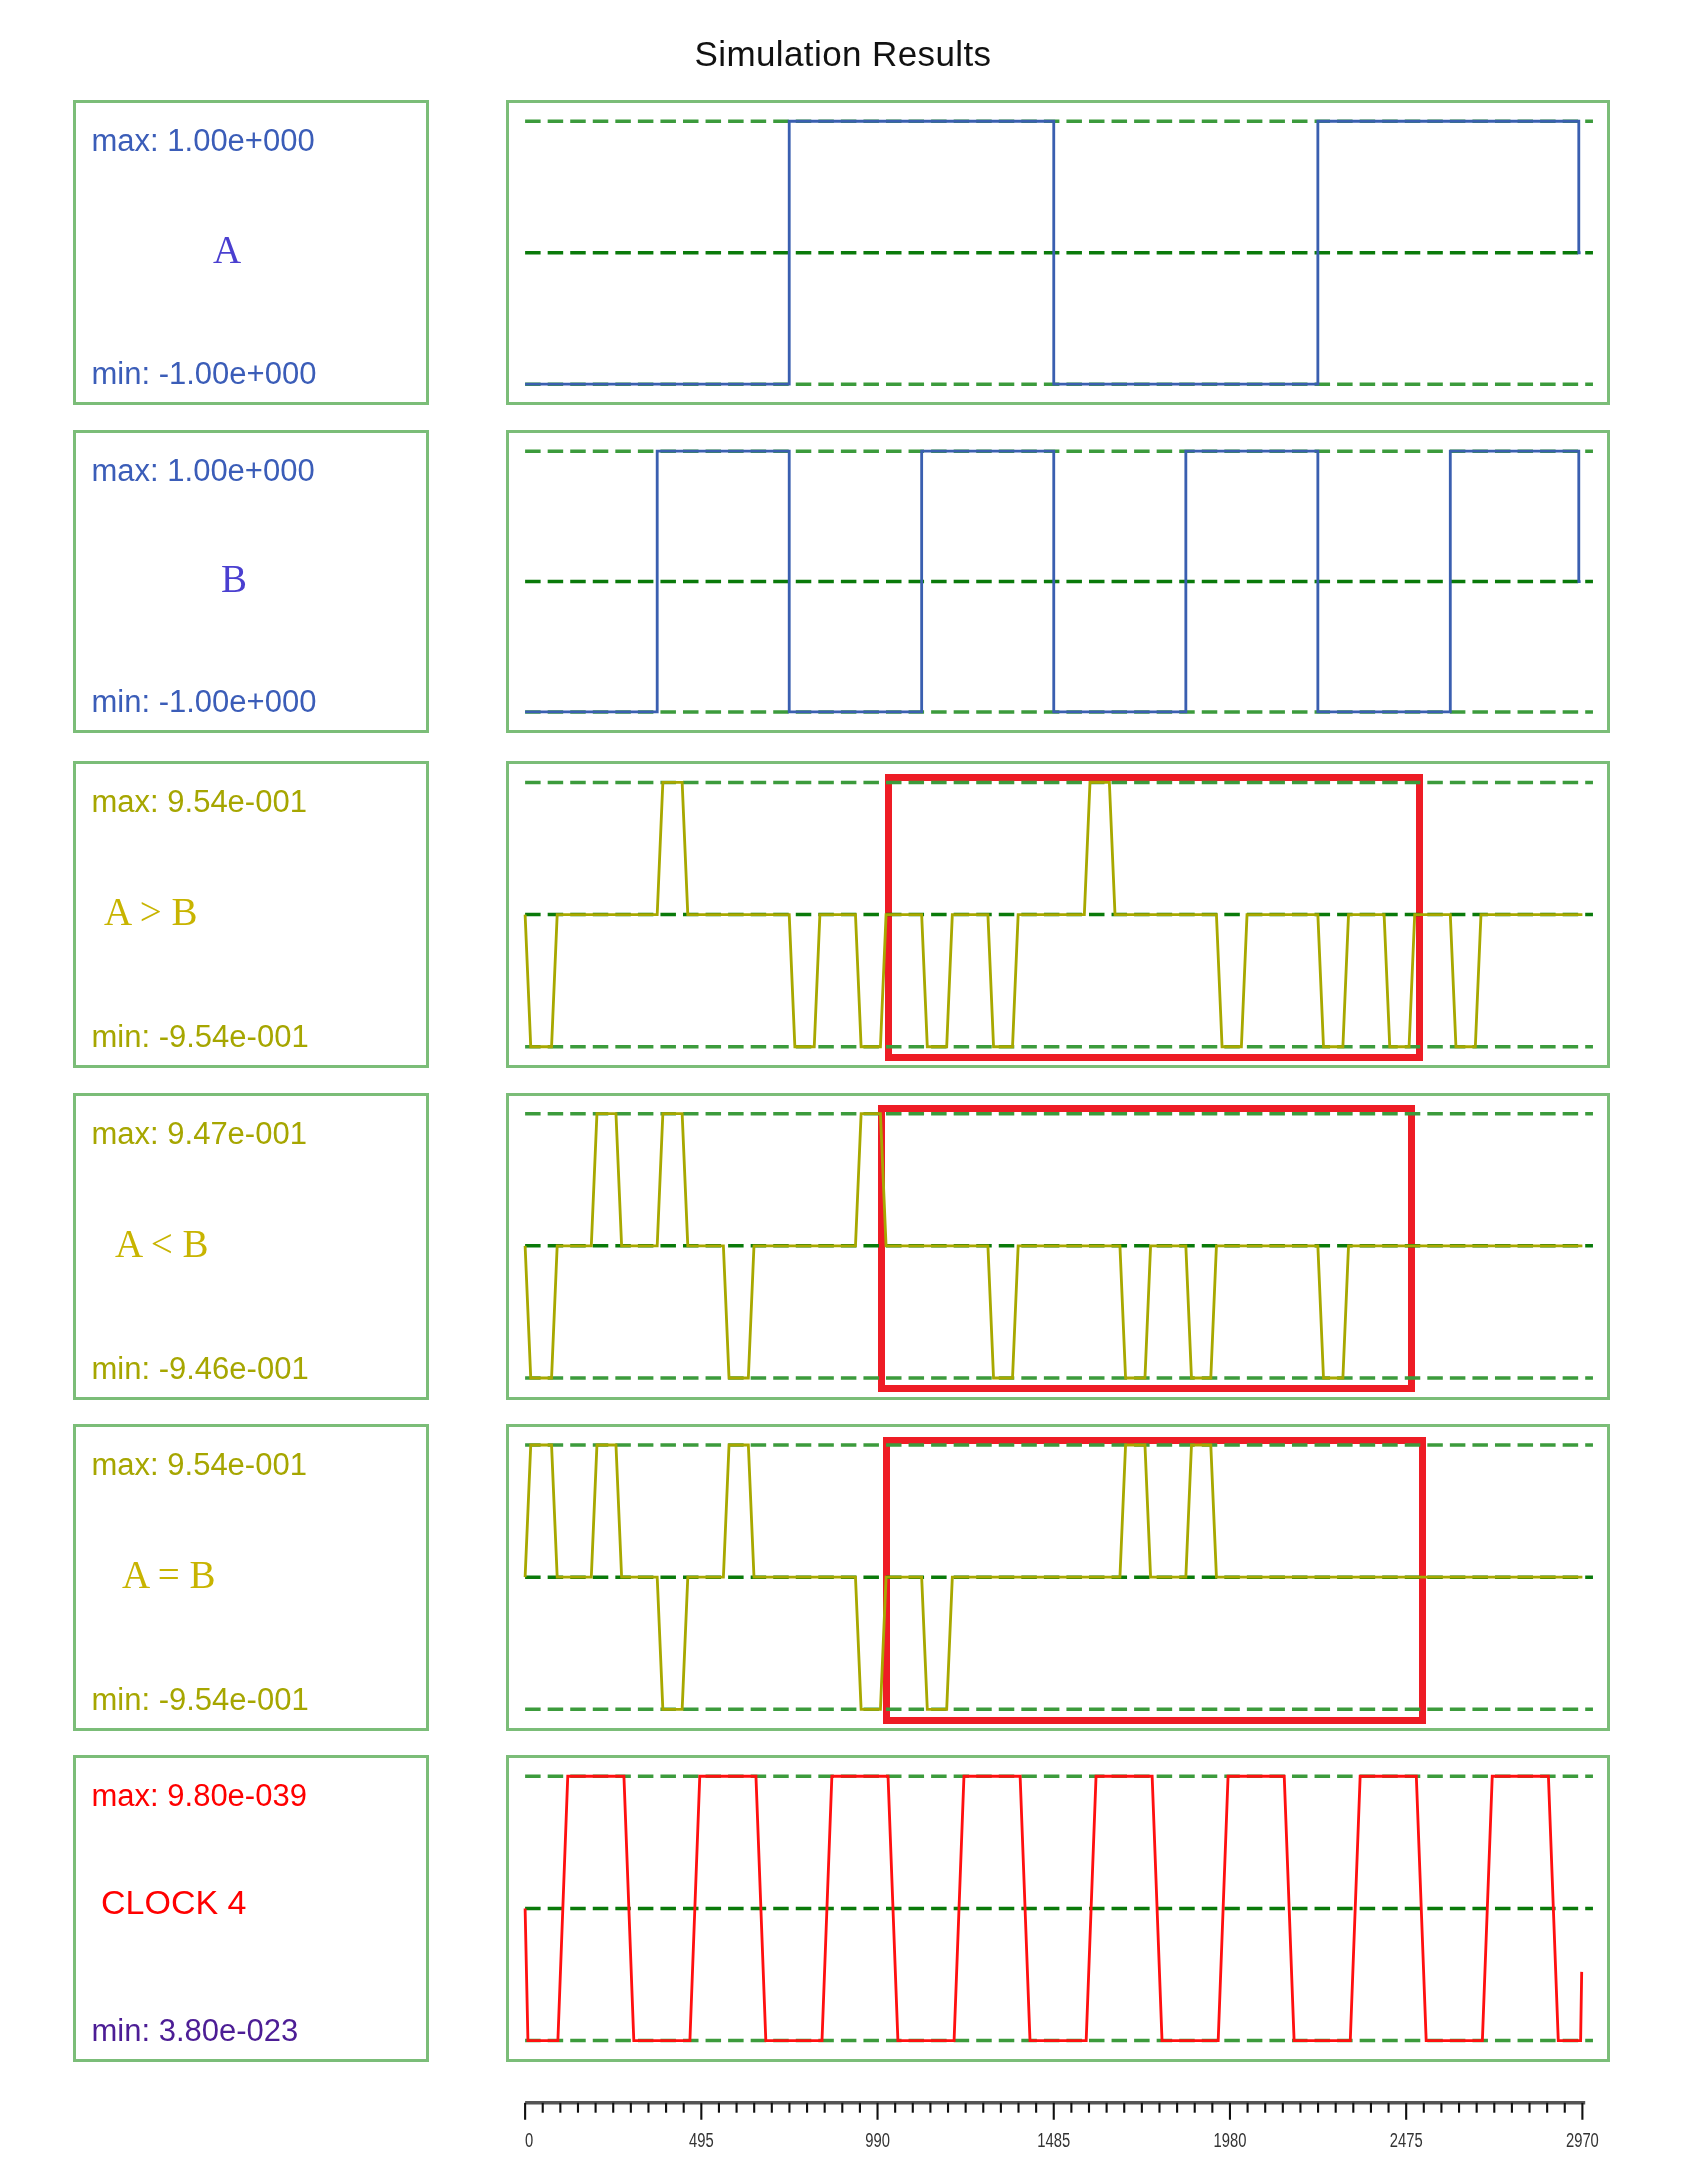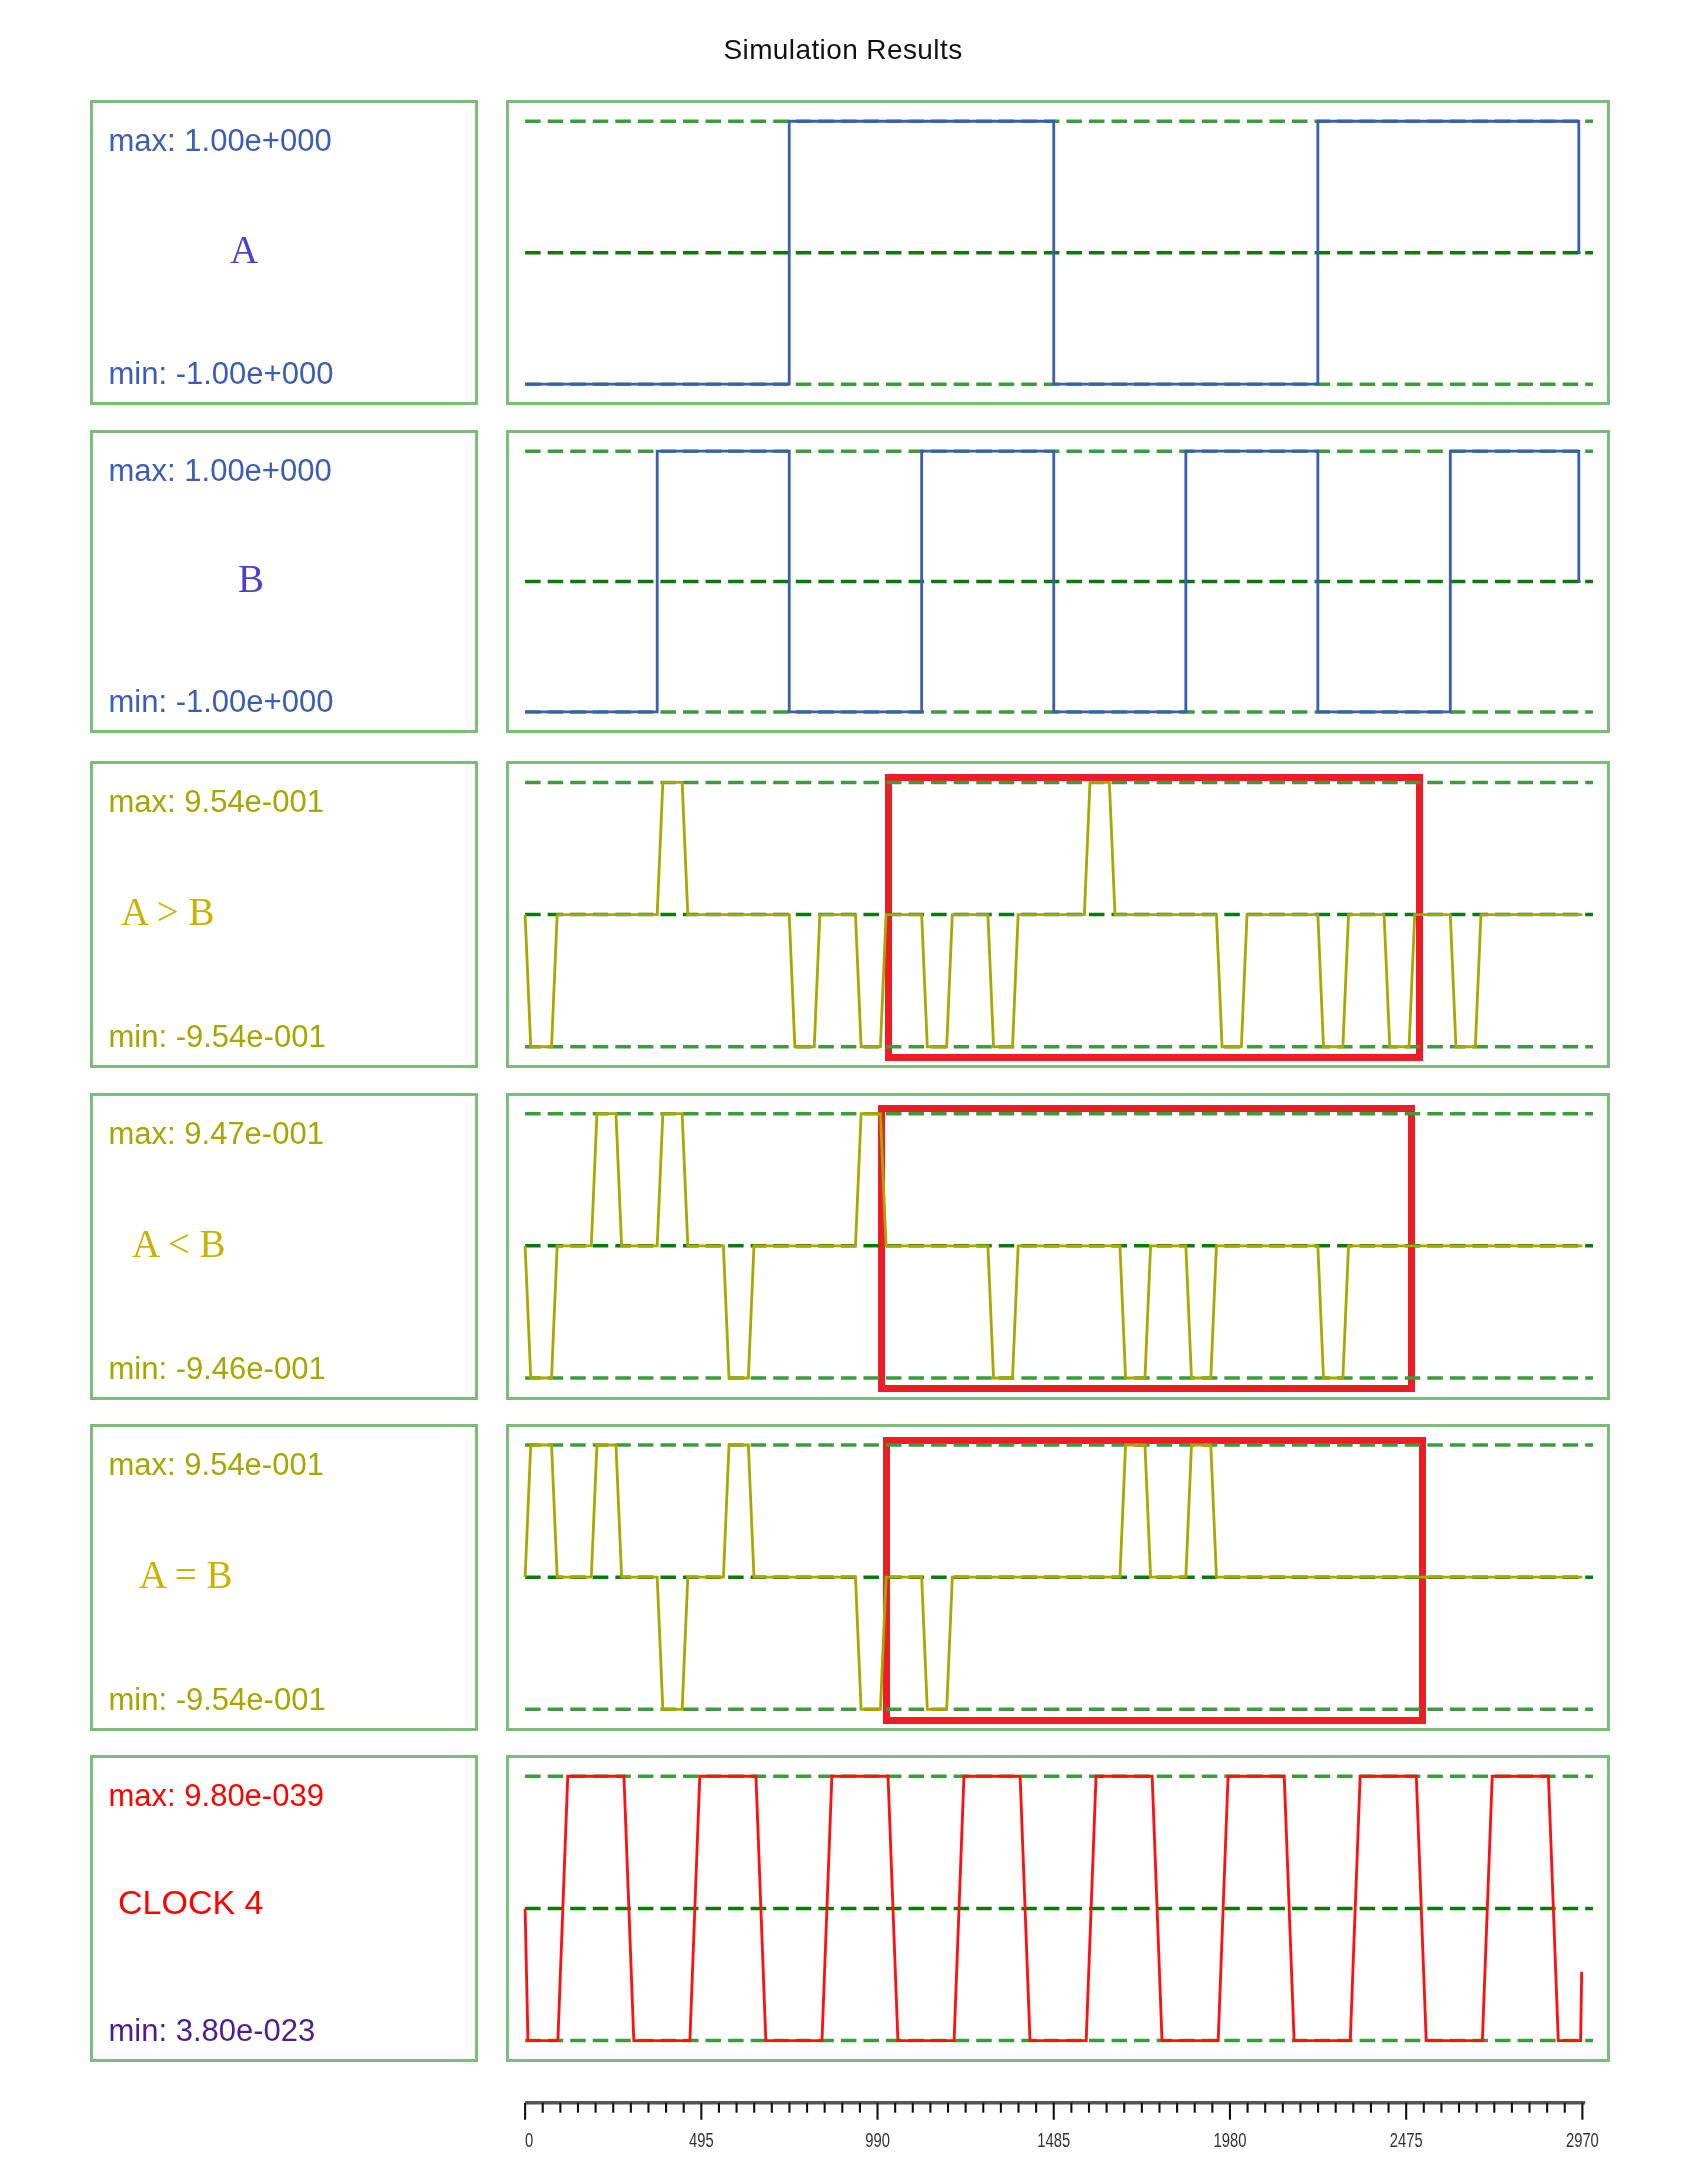--- a/index.html
+++ b/index.html
@@ -1,20 +1,20 @@
 <!DOCTYPE html>
 <html style="font-size:11.3px"><head>
 <meta charset="utf-8">
 <style>
   html, body { margin:0; padding:0; background:#ffffff; }
   body { width:1686px; height:2183px; position:relative; overflow:hidden;
          font-family:"Liberation Sans", "DejaVu Sans", sans-serif; }
   .title { position:absolute; left:0; width:1686px; top:34px; text-align:center;
-           font-size:28px; color:#111; letter-spacing:0.4px; }
-  .label-box { position:absolute; left:90px; width:388px; border:3.5px solid #7bbd78;
+           font-size:35px; color:#111; letter-spacing:0.4px; }
+  .label-box { position:absolute; left:73px; width:356px; border:3.5px solid #7bbd78;
                box-sizing:border-box; background:#fff; }
   .label-box .max, .label-box .min { position:absolute; left:15.5px; font-size:31px; white-space:nowrap; }
   .label-box .max { top:20px; }
   .label-box .min { bottom:10px; }
   .label-box .name { position:absolute; font-family:"Liberation Serif","DejaVu Serif",serif; font-size:39px; white-space:nowrap; }
   .plot-box { position:absolute; left:506px; width:1104px; border:3.5px solid #7bbd78;
               box-sizing:border-box; background:#fff; }
   .plot-svg { position:absolute; left:0; top:0; }
   .axis { position:absolute; left:0; top:2073px; }
   .highlight { position:absolute; border:7.8px solid #ee1c25; box-sizing:border-box; pointer-events:none; }

